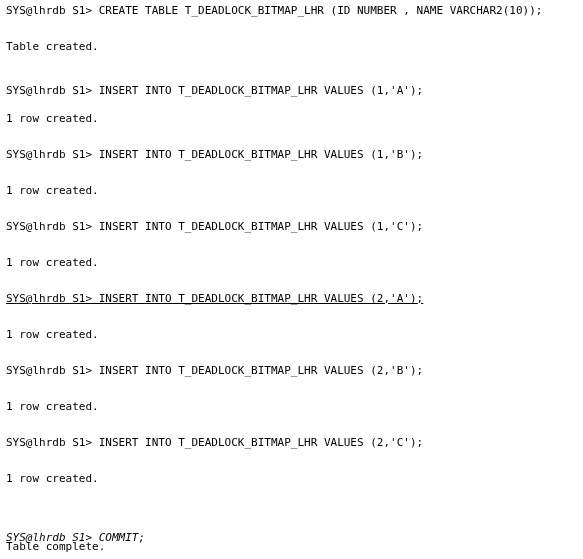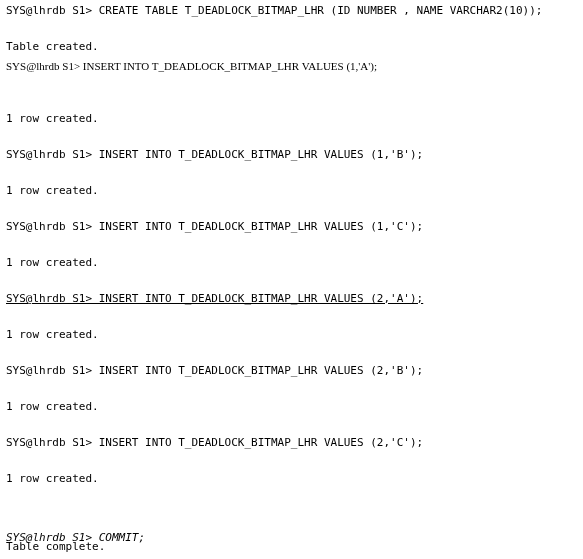--- a/index.html
+++ b/index.html
@@ -33,21 +33,21 @@
     -webkit-font-smoothing: none;
   }
 </style>
 </head>
 <body>
 
 <div id="terminal">
   <div id="lines-container">
       <div class="console-line" style="top: 4px;">SYS@lhrdb S1&gt; CREATE TABLE T_DEADLOCK_BITMAP_LHR (ID NUMBER , NAME VARCHAR2(10));</div>
       <div class="console-line" style="top: 40px;">Table created.</div>
-      <div class="console-line" style="top: 60px; font-family: Liberation Serif, serif;">SYS@lhrdb S1&gt; INSERT INTO T_DEADLOCK_BITMAP_LHR VALUES (1,'A');</div>
+      <div class="console-line" style="top: 84px;">SYS@lhrdb S1&gt; INSERT INTO T_DEADLOCK_BITMAP_LHR VALUES (1,'A');</div>
       <div class="console-line" style="top: 112px;">1 row created.</div>
       <div class="console-line" style="top: 148px;">SYS@lhrdb S1&gt; INSERT INTO T_DEADLOCK_BITMAP_LHR VALUES (1,'B');</div>
       <div class="console-line" style="top: 184px;">1 row created.</div>
       <div class="console-line" style="top: 220px;">SYS@lhrdb S1&gt; INSERT INTO T_DEADLOCK_BITMAP_LHR VALUES (1,'C');</div>
       <div class="console-line" style="top: 256px;">1 row created.</div>
       <div class="console-line" style="top: 292px; text-decoration: underline;">SYS@lhrdb S1&gt; INSERT INTO T_DEADLOCK_BITMAP_LHR VALUES (2,'A');</div>
       <div class="console-line" style="top: 328px;">1 row created.</div>
       <div class="console-line" style="top: 364px;">SYS@lhrdb S1&gt; INSERT INTO T_DEADLOCK_BITMAP_LHR VALUES (2,'B');</div>
       <div class="console-line" style="top: 400px;">1 row created.</div>
       <div class="console-line" style="top: 436px;">SYS@lhrdb S1&gt; INSERT INTO T_DEADLOCK_BITMAP_LHR VALUES (2,'C');</div>

